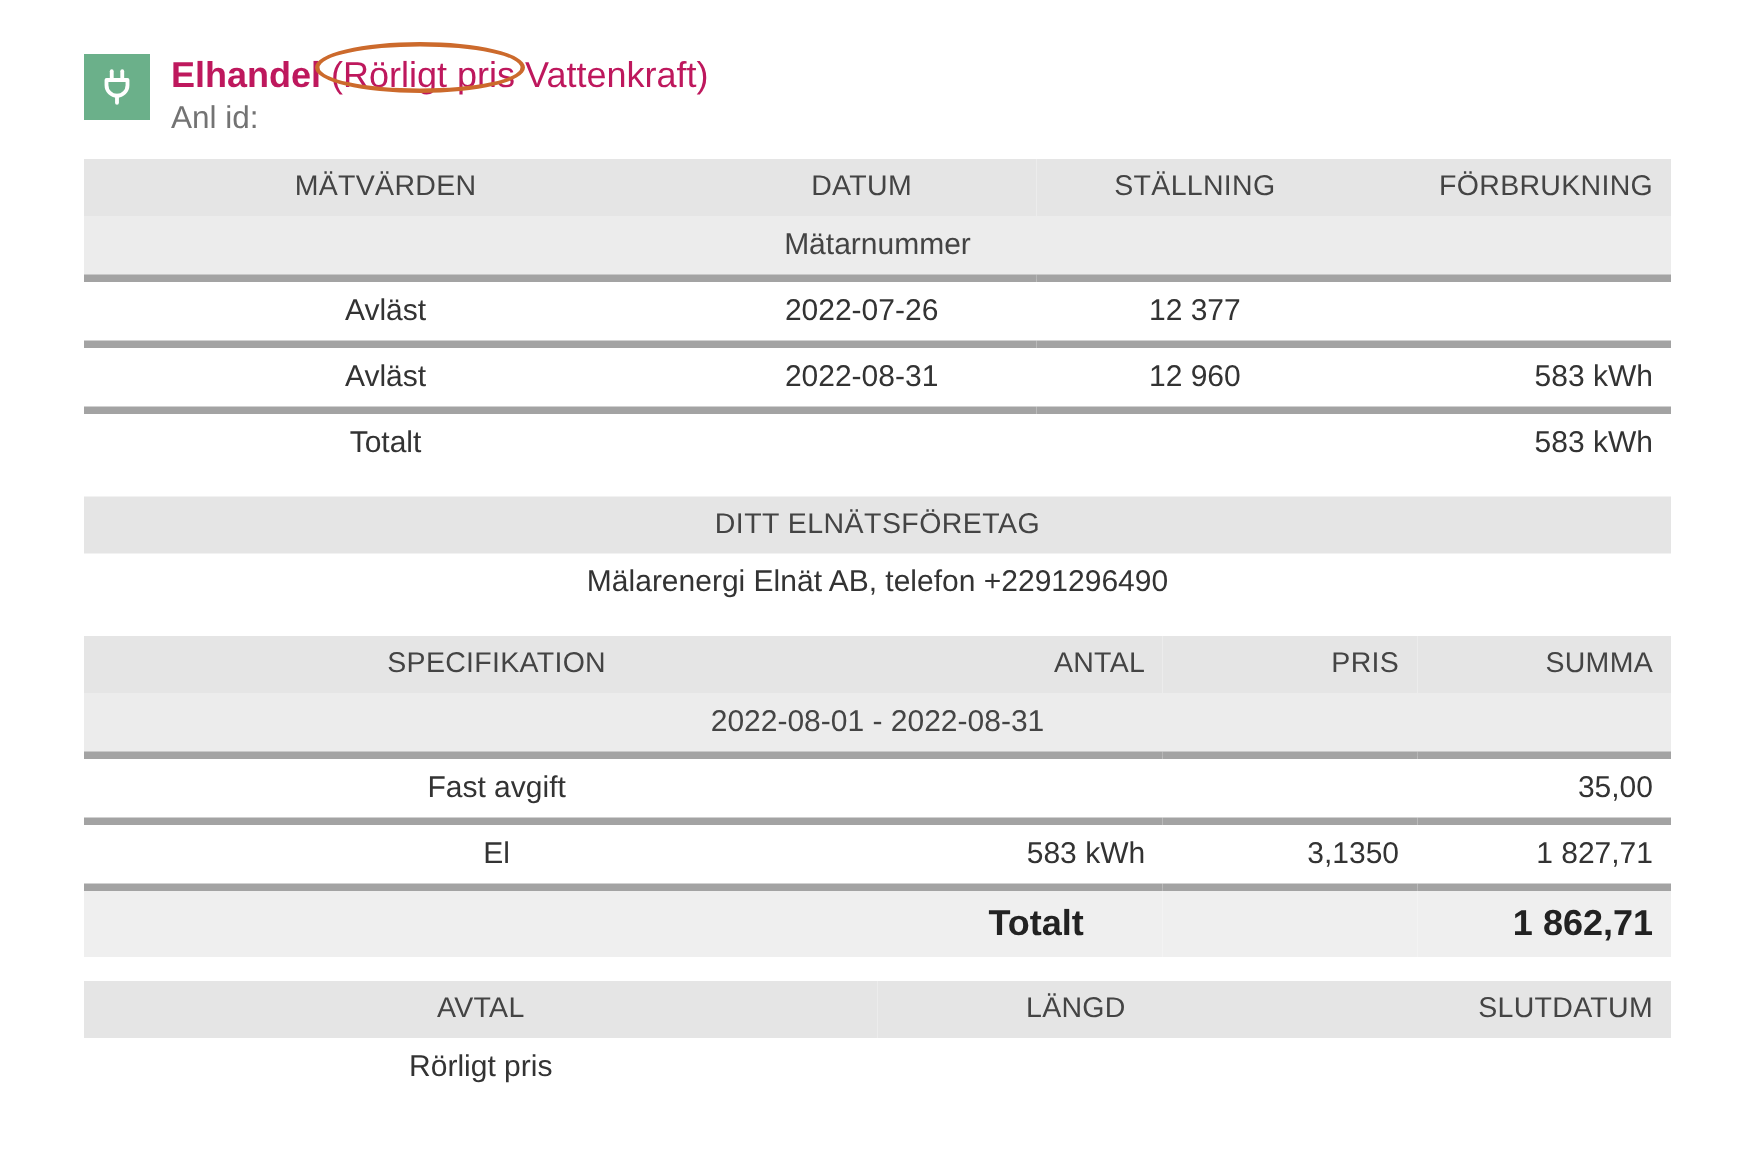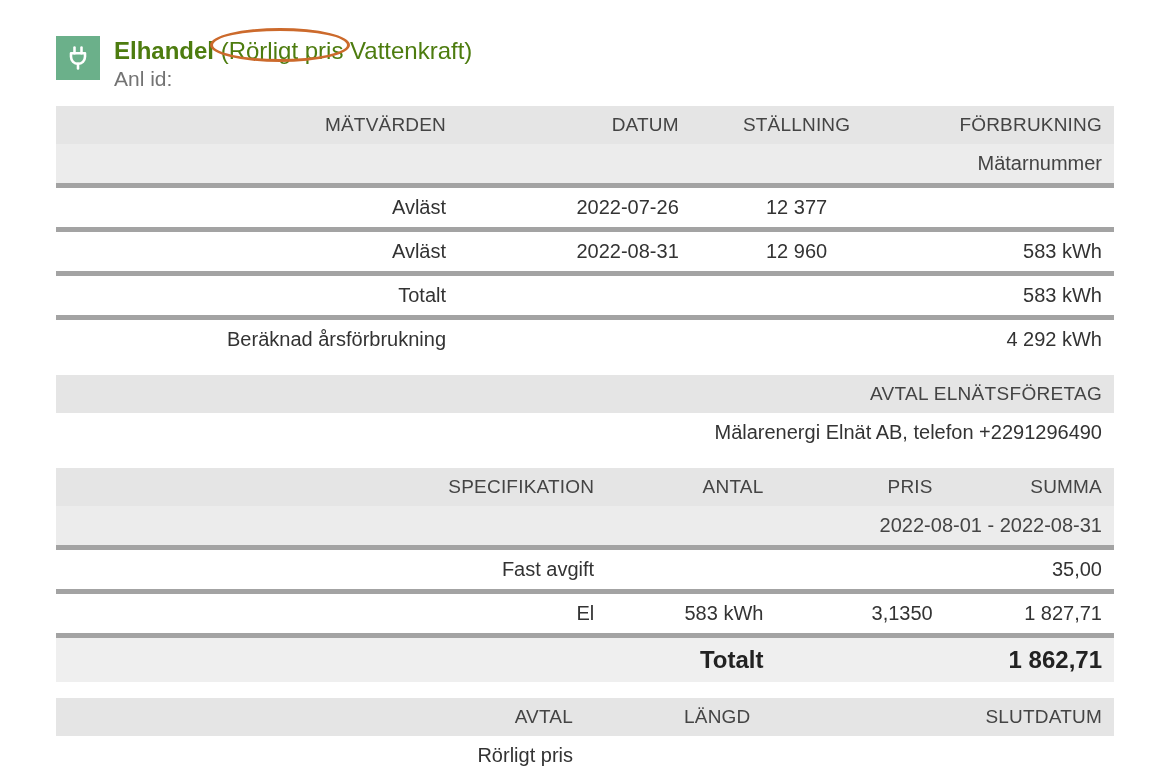--- a/index.html
+++ b/index.html
@@ -22,36 +22,36 @@
     width: 44px;
     height: 44px;
     background: #6bb08a;
     display: flex;
     align-items: center;
     justify-content: center;
     flex-shrink: 0;
   }
   .plug-icon svg { width: 28px; height: 28px; }
   .title-block { position: relative; line-height: 1.25; }
-  .title-line { font-size: 24px; color: #4d7c0f; }
+  .title-line { font-size: 24px; color: #be185d; }
   .title-line b { font-weight: 700; }
   .subtitle { font-size: 21px; color: #737373; }
   .circle-annot {
     position: absolute;
     border: 3px solid #cc6a2c;
     border-radius: 50%;
     pointer-events: none;
   }
   table {
     width: 100%;
     border-collapse: collapse;
     margin-bottom: 16px;
   }
   th, td {
-    text-align: right;
+    text-align: center;
     padding: 8px 12px;
     font-weight: 400;
   }
   th {
     background: #e5e5e5;
     color: #444;
     font-size: 19px;
     letter-spacing: 0.2px;
   }
   .subhead td {
@@ -116,33 +116,27 @@
       <td>2022-08-31</td>
       <td class="c">12 960</td>
       <td class="r">583 kWh</td>
     </tr>
     <tr>
       <td>Totalt</td>
       <td></td>
       <td class="c"></td>
       <td class="r">583 kWh</td>
     </tr>
-    <tr>
-      <td>Beräknad årsförbrukning</td>
-      <td></td>
-      <td class="c"></td>
-      <td class="r">4 292 kWh</td>
-    </tr>
   </tbody>
 </table>
 
 <table class="company-table">
   <thead>
     <tr>
-        <th>AVTAL ELNÄTSFÖRETAG</th>
+        <th>DITT ELNÄTSFÖRETAG</th>
       </tr>
   </thead>
   <tbody>
     <tr>
       <td>Mälarenergi Elnät AB, telefon +2291296490</td>
     </tr>
   </tbody>
 </table>
 
 <table>

